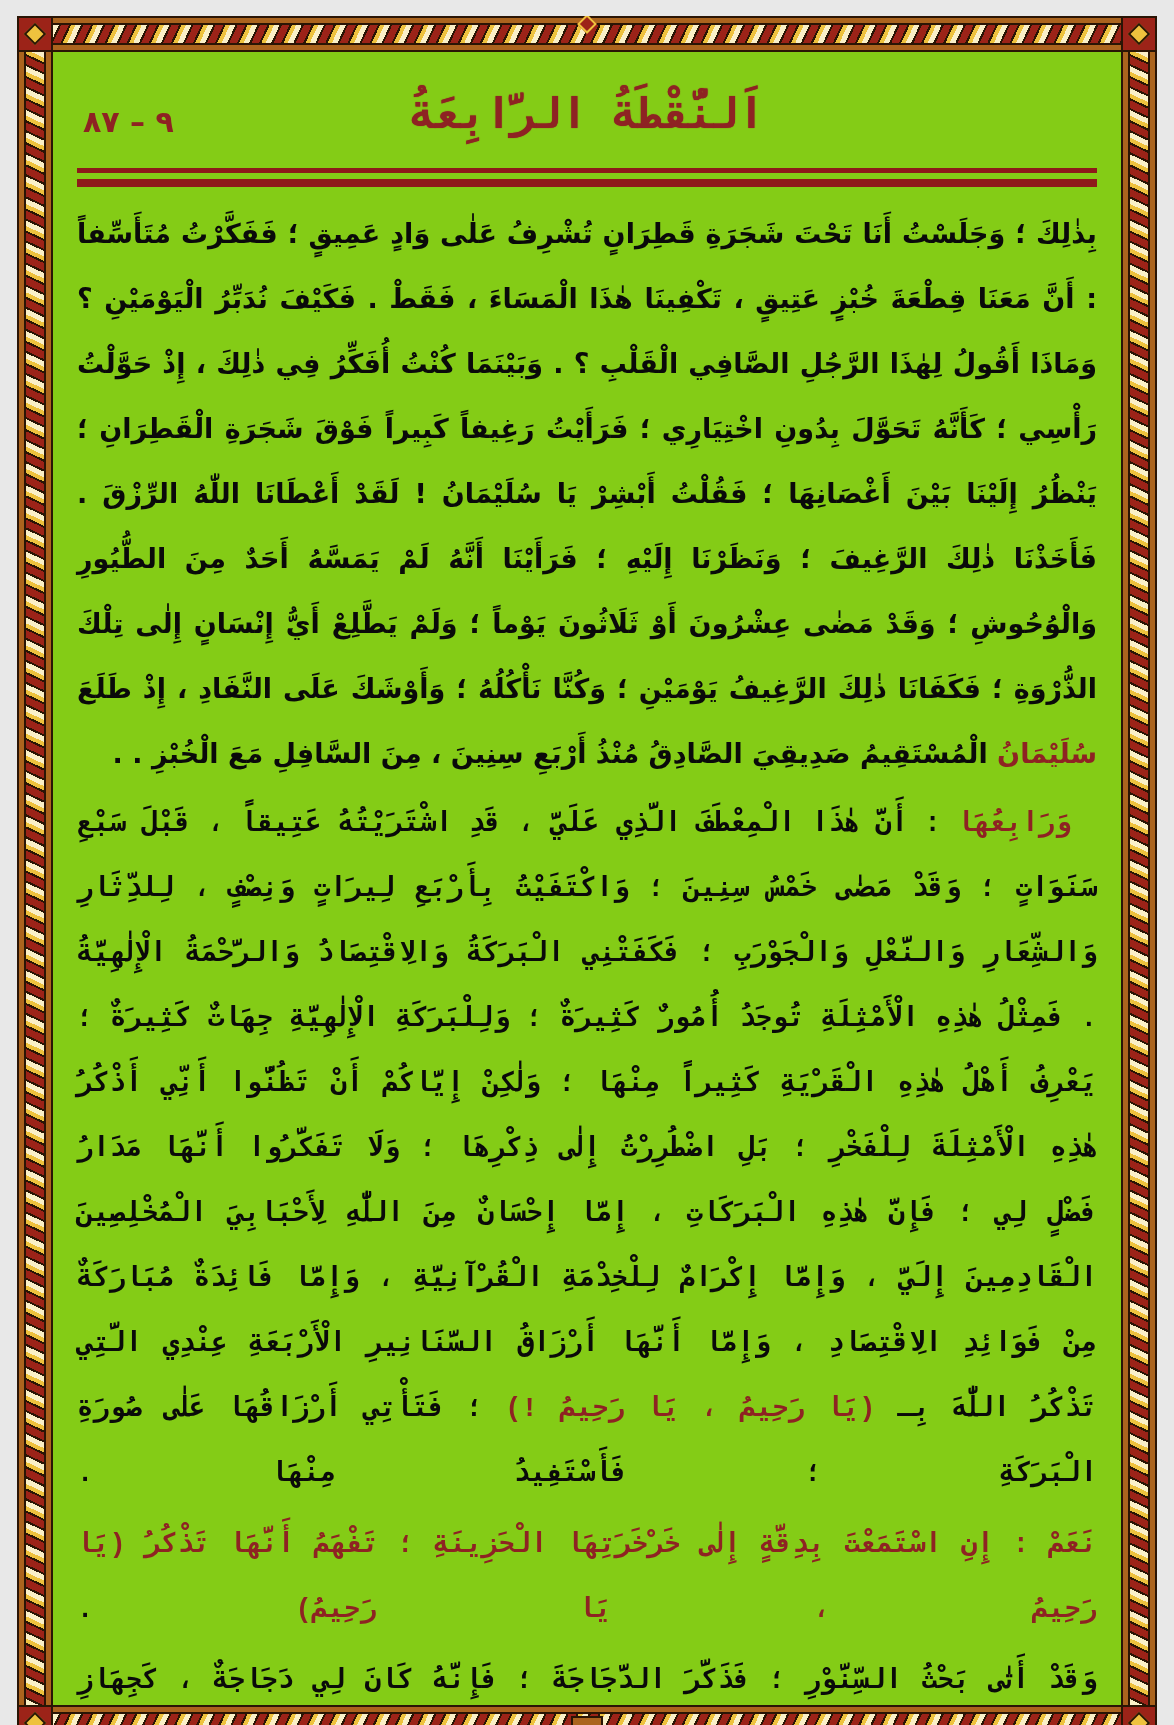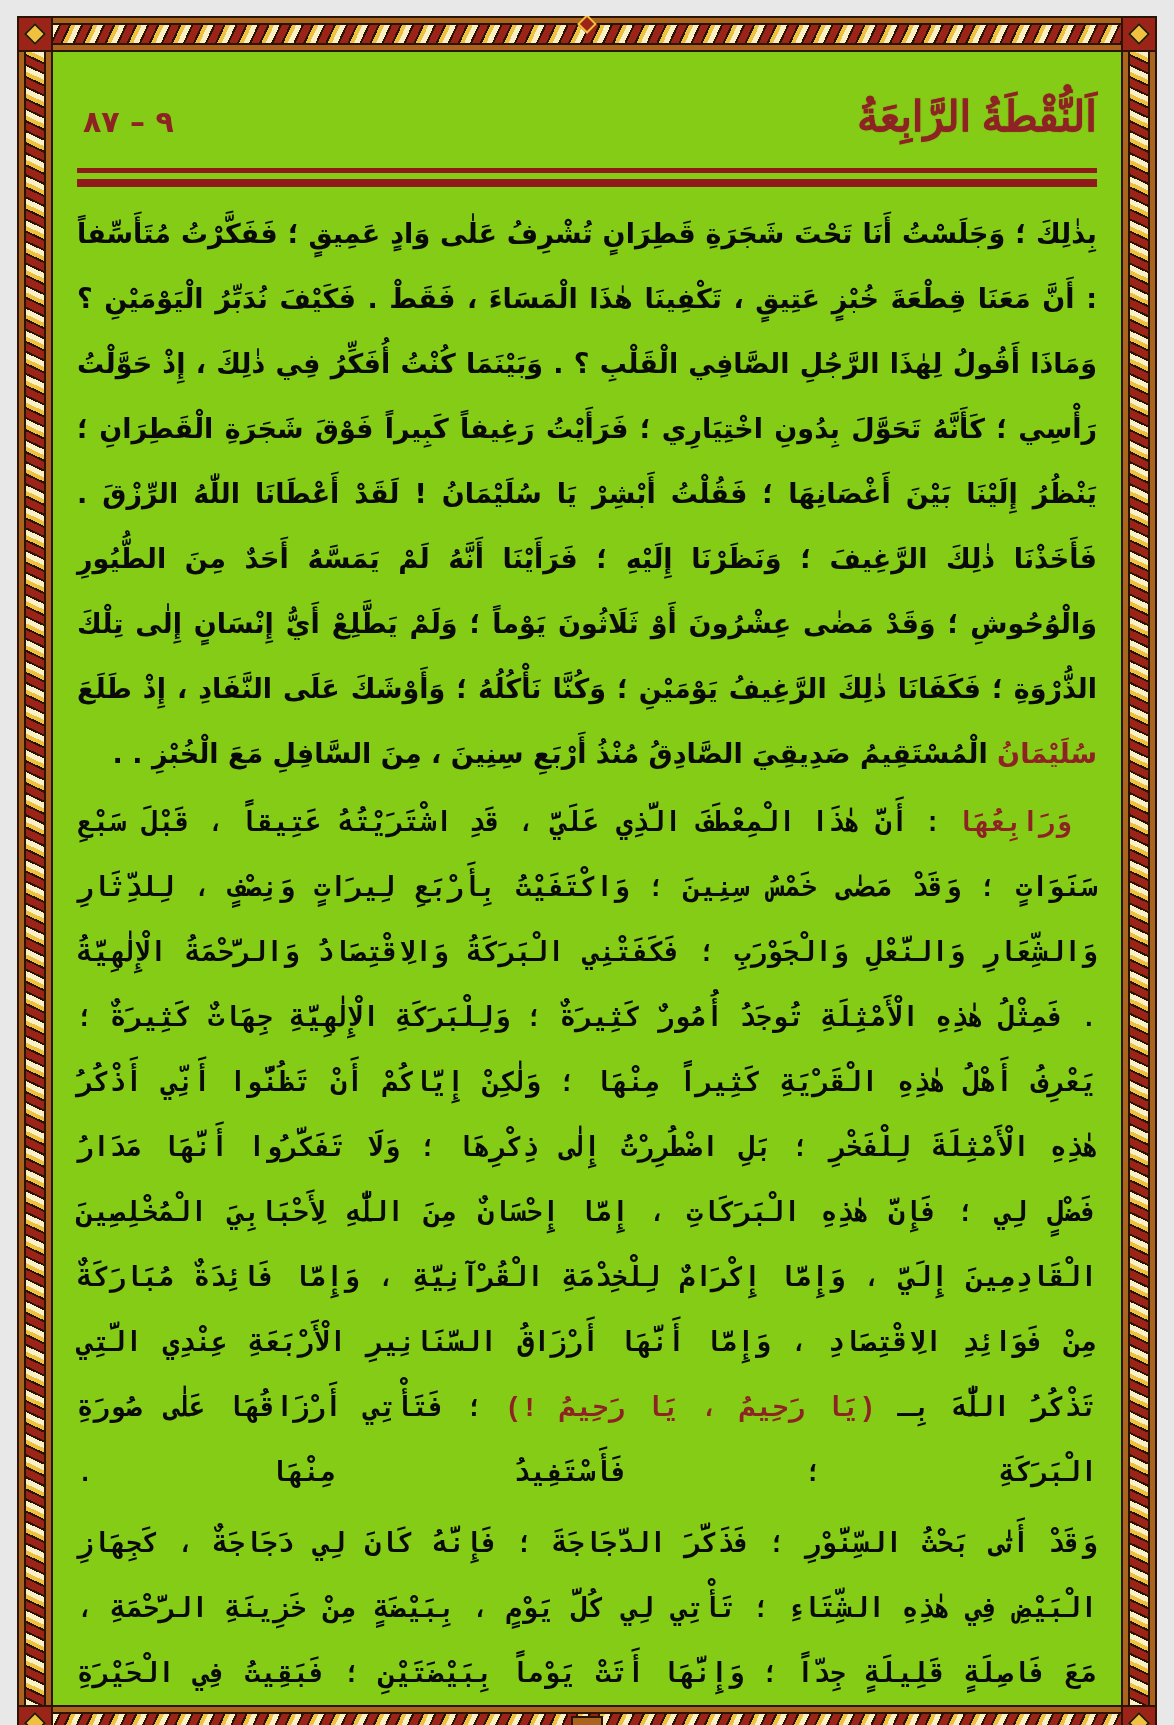--- a/index.html
+++ b/index.html
@@ -64,24 +64,24 @@
     padding:26px 24px 0 24px;
     box-sizing:border-box;
   }
   .header{position:relative;height:78px;}
   .page-number{
     position:absolute;left:6px;top:26px;
     color:var(--accent);font-size:30px;font-weight:bold;
     letter-spacing:2px;
   }
   .title{
-    margin:0;
+    margin:0;text-align:center;
     color:var(--accent);
     font-size:42px;font-weight:bold;
-    font-family:Liberation Serif, serif;
+    font-family:Liberation Mono, monospace;
     text-shadow:0 0 1px var(--accent);
     line-height:78px;
   }
   .double-rule{
     height:6px;margin-top:12px;
     border-top:5px solid var(--rule);
     border-bottom:8px solid var(--rule);
   }
   .body-text{
     margin-top:14px;
@@ -146,16 +146,17 @@
 
   <div class="content">
     <div class="header">
       <div class="page-number">٩ – ٨٧</div>
       <h1 class="title">اَلنُّقْطَةُ الرَّابِعَةُ</h1>
     </div>
     <div class="double-rule"></div>
     <div class="body-text" id="paragraphs">
         <p><span>بِذٰلِكَ ؛ وَجَلَسْتُ أَنَا تَحْتَ شَجَرَةِ قَطِرَانٍ تُشْرِفُ عَلٰى وَادٍ عَمِيقٍ ؛ فَفَكَّرْتُ مُتَأَسِّفاً : أَنَّ مَعَنَا قِطْعَةَ خُبْزٍ عَتِيقٍ ، تَكْفِينَا هٰذَا الْمَسَاءَ ، فَقَطْ . فَكَيْفَ نُدَبِّرُ الْيَوْمَيْنِ ؟ وَمَاذَا أَقُولُ لِهٰذَا الرَّجُلِ الصَّافِي الْقَلْبِ ؟ . وَبَيْنَمَا كُنْتُ أُفَكِّرُ فِي ذٰلِكَ ، إِذْ حَوَّلْتُ رَأْسِي ؛ كَأَنَّهُ تَحَوَّلَ بِدُونِ اخْتِيَارِي ؛ فَرَأَيْتُ رَغِيفاً كَبِيراً فَوْقَ شَجَرَةِ الْقَطِرَانِ ؛ يَنْظُرُ إِلَيْنَا بَيْنَ أَغْصَانِهَا ؛ فَقُلْتُ أَبْشِرْ يَا سُلَيْمَانُ ! لَقَدْ أَعْطَانَا اللّٰهُ الرِّزْقَ . فَأَخَذْنَا ذٰلِكَ الرَّغِيفَ ؛ وَنَظَرْنَا إِلَيْهِ ؛ فَرَأَيْنَا أَنَّهُ لَمْ يَمَسَّهُ أَحَدٌ مِنَ الطُّيُورِ وَالْوُحُوشِ ؛ وَقَدْ مَضٰى عِشْرُونَ أَوْ ثَلَاثُونَ يَوْماً ؛ وَلَمْ يَطَّلِعْ أَيُّ إِنْسَانٍ إِلٰى تِلْكَ الذُّرْوَةِ ؛ فَكَفَانَا ذٰلِكَ الرَّغِيفُ يَوْمَيْنِ ؛ وَكُنَّا نَأْكُلُهُ ؛ وَأَوْشَكَ عَلَى النَّفَادِ ، إِذْ طَلَعَ </span><span class="red">سُلَيْمَانُ</span><span> الْمُسْتَقِيمُ صَدِيقِيَ الصَّادِقُ مُنْذُ أَرْبَعِ سِنِينَ ، مِنَ السَّافِلِ مَعَ الْخُبْزِ . .</span></p>
         <p class="jl indent"><span class="red">وَرَابِعُهَا</span><span> : أَنَّ هٰذَا الْمِعْطَفَ الَّذِي عَلَيَّ ، قَدِ اشْتَرَيْتُهُ عَتِيقاً ، قَبْلَ سَبْعِ سَنَوَاتٍ ؛ وَقَدْ مَضٰى خَمْسُ سِنِينَ ؛ وَاكْتَفَيْتُ بِأَرْبَعِ لِيرَاتٍ وَنِصْفٍ ، لِلدِّثَارِ وَالشِّعَارِ وَالنَّعْلِ وَالْجَوْرَبِ ؛ فَكَفَتْنِي الْبَرَكَةُ وَالِاقْتِصَادُ وَالرَّحْمَةُ الْإِلٰهِيَّةُ . فَمِثْلُ هٰذِهِ الْأَمْثِلَةِ تُوجَدُ أُمُورٌ كَثِيرَةٌ ؛ وَلِلْبَرَكَةِ الْإِلٰهِيَّةِ جِهَاتٌ كَثِيرَةٌ ؛ يَعْرِفُ أَهْلُ هٰذِهِ الْقَرْيَةِ كَثِيراً مِنْهَا ؛ وَلٰكِنْ إِيَّاكُمْ أَنْ تَظُنُّوا أَنِّي أَذْكُرُ هٰذِهِ الْأَمْثِلَةَ لِلْفَخْرِ ؛ بَلِ اضْطُرِرْتُ إِلٰى ذِكْرِهَا ؛ وَلَا تَفَكَّرُوا أَنَّهَا مَدَارُ فَضْلٍ لِي ؛ فَإِنَّ هٰذِهِ الْبَرَكَاتِ ، إِمَّا إِحْسَانٌ مِنَ اللّٰهِ لِأَحْبَابِيَ الْمُخْلِصِينَ الْقَادِمِينَ إِلَيَّ ، وَإِمَّا إِكْرَامٌ لِلْخِدْمَةِ الْقُرْآنِيَّةِ ، وَإِمَّا فَائِدَةٌ مُبَارَكَةٌ مِنْ فَوَائِدِ الِاقْتِصَادِ ، وَإِمَّا أَنَّهَا أَرْزَاقُ السَّنَانِيرِ الْأَرْبَعَةِ عِنْدِي الَّتِي تَذْكُرُ اللّٰهَ بِـ </span><span class="red">(يَا رَحِيمُ ، يَا رَحِيمُ !)</span><span> ؛ فَتَأْتِي أَرْزَاقُهَا عَلٰى صُورَةِ الْبَرَكَةِ ؛ فَأَسْتَفِيدُ مِنْهَا .</span></p>
+        <p class="jl"><span class="red">نَعَمْ : إِنِ اسْتَمَعْتَ بِدِقَّةٍ إِلٰى خَرْخَرَتِهَا الْحَزِينَةِ ؛ تَفْهَمُ أَنَّهَا تَذْكُرُ (يَا رَحِيمُ ، يَا رَحِيمُ)</span><span> .</span></p>
         <p class="jl"><span>وَقَدْ أَتٰى بَحْثُ السِّنَّوْرِ ؛ فَذَكَّرَ الدَّجَاجَةَ ؛ فَإِنَّهُ كَانَ لِي دَجَاجَةٌ ، كَجِهَازِ الْبَيْضِ فِي هٰذِهِ الشِّتَاءِ ؛ تَأْتِي لِي كُلَّ يَوْمٍ ، بِبَيْضَةٍ مِنْ خَزِينَةِ الرَّحْمَةِ ، مَعَ فَاصِلَةٍ قَلِيلَةٍ جِدّاً ؛ وَإِنَّهَا أَتَتْ يَوْماً بِبَيْضَتَيْنِ ؛ فَبَقِيتُ فِي الْحَيْرَةِ ؛ وَسَأَلْتُ أَصْدِقَائِي : هَلْ يَحْدُثُ مِثْلُ هٰذَا ؟ فَقَالُوا : لَعَلَّهُ إِحْسَانٌ إِلٰهِيٌّ . وَكَانَ لِهٰذِهِ الدَّجَاجَةِ فَرْخٌ صَغِيرٌ أَفْرَخَتْهُ فِي الصَّيْفِ ؛ فَشَرَعَ فِي الْبَيْضِ ، فِي أَوَّلِ رَمَضَانَ الشَّرِيفِ ؛ وَدَامَ إِلٰى أَرْبَعِينَ يَوْماً . فَلَمْ يَبْقَ لِي وَلَا لِمَنْ يَخْدُمُونَنِي ، شُبْهَةٌ : أَنَّ</span></p>
       </div>
   </div>
 </div>
 
 </body></html>

